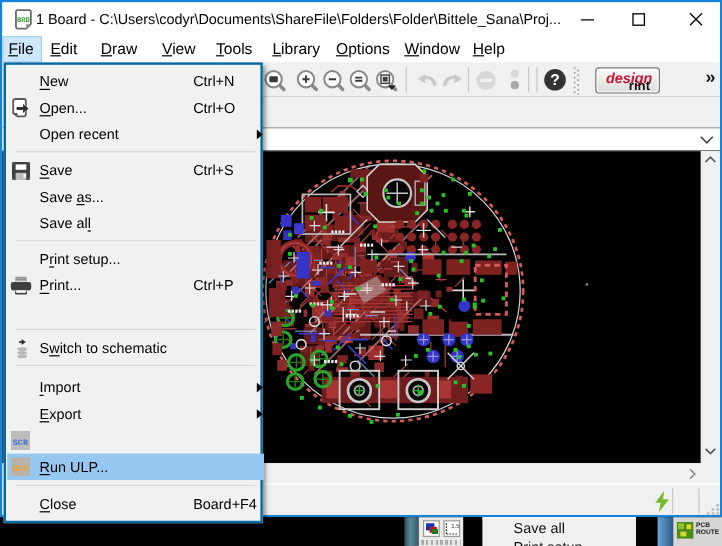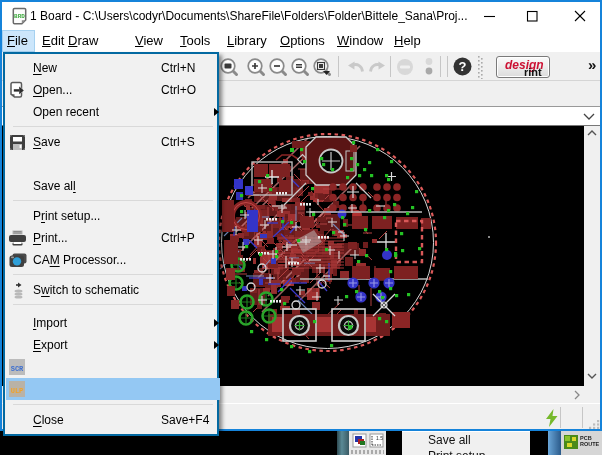--- a/index.html
+++ b/index.html
@@ -42,21 +42,21 @@
    <rect x="47.5" y="9.5" width="9.5" height="9.5"></rect>
    <line x1="95" y1="9" x2="105" y2="19"></line>
         <line x1="105" y1="9" x2="95" y2="19"></line>
   </g>
  </svg>
 </div>
 <div class="abs" id="menubar">
  <div class="abs" id="filehl"></div>
  <div class="abs mi" style="left:5px"><u>F</u>ile</div>
  <div class="abs mi" style="left:40px"><u>E</u>dit</div>
- <div class="abs mi" style="left:66px"><u>D</u>raw</div>
+ <div class="abs mi" style="left:82px"><u>D</u>raw</div>
  <div class="abs mi" style="left:133px"><u>V</u>iew</div>
  <div class="abs mi" style="left:178px"><u>T</u>ools</div>
  <div class="abs mi" style="left:225px"><u>L</u>ibrary</div>
  <div class="abs mi" style="left:278px"><u>O</u>ptions</div>
  <div class="abs mi" style="left:335px"><u>W</u>indow</div>
  <div class="abs mi" style="left:392px"><u>H</u>elp</div>
 </div>
 <div class="abs" id="toolbar">
     <svg class="abs" style="left:217px;top:5px" width="20" height="20" viewBox="0 0 20 20">
       <line x1="13.5" y1="13.5" x2="17.5" y2="17.5" stroke="#8a8a8a" stroke-width="3" stroke-linecap="round"></line>
@@ -843,46 +843,40 @@
       <svg class="abs" style="left:3px;top:3px" width="17" height="17" viewBox="0 0 17 17">
         <path d="M2 1h13a1 1 0 0 1 1 1v13a1 1 0 0 1-1 1H2a1 1 0 0 1-1-1V2a1 1 0 0 1 1-1z" fill="#3f3f3f"></path>
         <path d="M1 3l2-2M16 3l-2-2M1 14l2 2M16 14l-2 2" stroke="#666" stroke-width="1"></path>
         <rect x="4" y="3" width="9" height="4.5" fill="#fff"></rect>
         <rect x="4" y="10" width="9" height="6" fill="#bdbdbd"></rect>
         <rect x="10.6" y="11" width="1.8" height="3" fill="#fff"></rect>
       </svg>
       <span class="txt"><u>S</u>ave</span>
       <span class="sc">Ctrl+S</span>
     </div>
+ <div class="abs mrow" style="top:99px">
+      <span class="txt">Save <u>a</u>s...</span>
+    </div>
  <div class="abs mrow" style="top:121px">
       <span class="txt">Save al<u>l</u></span>
     </div>
  <div class="abs msep" style="top:146px"></div>
  <div class="abs mrow" style="top:151px">
       <span class="txt">P<u>r</u>int setup...</span>
     </div>
  <div class="abs mrow" style="top:173px">
       <svg class="abs" style="left:2px;top:3px" width="19" height="17" viewBox="0 0 19 17">
         <rect x="4.5" y="0.5" width="10" height="4" fill="#b5b5b5"></rect>
         <path d="M5.5 1.5h8M5.5 3h8" stroke="#888" stroke-width="0.9"></path>
         <rect x="1" y="5" width="17" height="7" rx="2" fill="#3f3f3f"></rect>
         <rect x="4.5" y="12.5" width="10" height="3" rx="1.2" fill="#3f3f3f"></rect>
         <rect x="5.5" y="12" width="8" height="2" fill="#fff"></rect>
       </svg>
       <span class="txt"><u>P</u>rint...</span>
       <span class="sc">Ctrl+P</span>
-    </div>
- <div class="abs mrow" style="top:195px">
-      <svg class="abs" style="left:3px;top:4px" width="18" height="15" viewBox="0 0 18 15">
-        <rect x="3.5" y="0.5" width="14" height="10" rx="2" fill="#4a4a4a"></rect>
-        <rect x="0.5" y="2.5" width="14.5" height="11.5" rx="2.5" fill="#3f3f3f"></rect>
-        <circle cx="8" cy="8.4" r="4.2" fill="#2e9fd8"></circle>
-        <rect x="2" y="3.6" width="3" height="1.6" rx="0.8" fill="#9a9a9a"></rect>
-      </svg>
-      <span class="txt">CA<u>M</u> Processor...</span>
     </div>
  <div class="abs msep" style="top:220px"></div>
  <div class="abs mrow" style="top:225px">
       <svg class="abs" style="left:6px;top:2px" width="14" height="19" viewBox="0 0 14 19">
         <path d="M6 1.5 L9.5 4 L6 6.5 Z" fill="#333"></path>
         <rect x="4" y="3.2" width="3" height="1.6" fill="#333"></rect>
         <g fill="#b9b9b9">
           <ellipse cx="6.5" cy="10" rx="4" ry="1.6"></ellipse>
           <ellipse cx="6.5" cy="13" rx="4" ry="1.6"></ellipse>
           <ellipse cx="6.5" cy="16" rx="4" ry="1.6"></ellipse>
@@ -903,22 +897,23 @@
       <svg class="abs" style="left:3px;top:3px" width="16" height="16" viewBox="0 0 16 16">
         <rect width="16" height="16" fill="#bcbcbc"></rect>
         <text x="8" y="11.5" font-size="7" font-weight="bold" fill="#3d6fd0" text-anchor="middle" font-family="Liberation Mono,monospace">SCR</text>
       </svg>
     </div>
  <div class="abs mrow" style="top:324px">
       <svg class="abs" style="left:3px;top:3px" width="16" height="16" viewBox="0 0 16 16">
         <rect width="16" height="16" fill="#b9b2a6"></rect>
         <text x="8" y="11.5" font-size="7" font-weight="bold" fill="#f2a227" text-anchor="middle" font-family="Liberation Mono,monospace">ULP</text>
       </svg>
+      <span class="txt"><u>R</u>un ULP...</span>
     </div>
  <div class="abs msep" style="top:350px"></div>
  <div class="abs mrow" style="top:355px">
       <span class="txt"><u>C</u>lose</span>
-      <span class="sc">Save+F4</span>
+      <span class="sc">Board+F4</span>
     </div>
  <div class="abs mrow" style="top:377px">
       <span class="txt">E<u>x</u>it</span>
       <span class="sc">Alt+X</span>
     </div>
 </div>
 </body></html>

